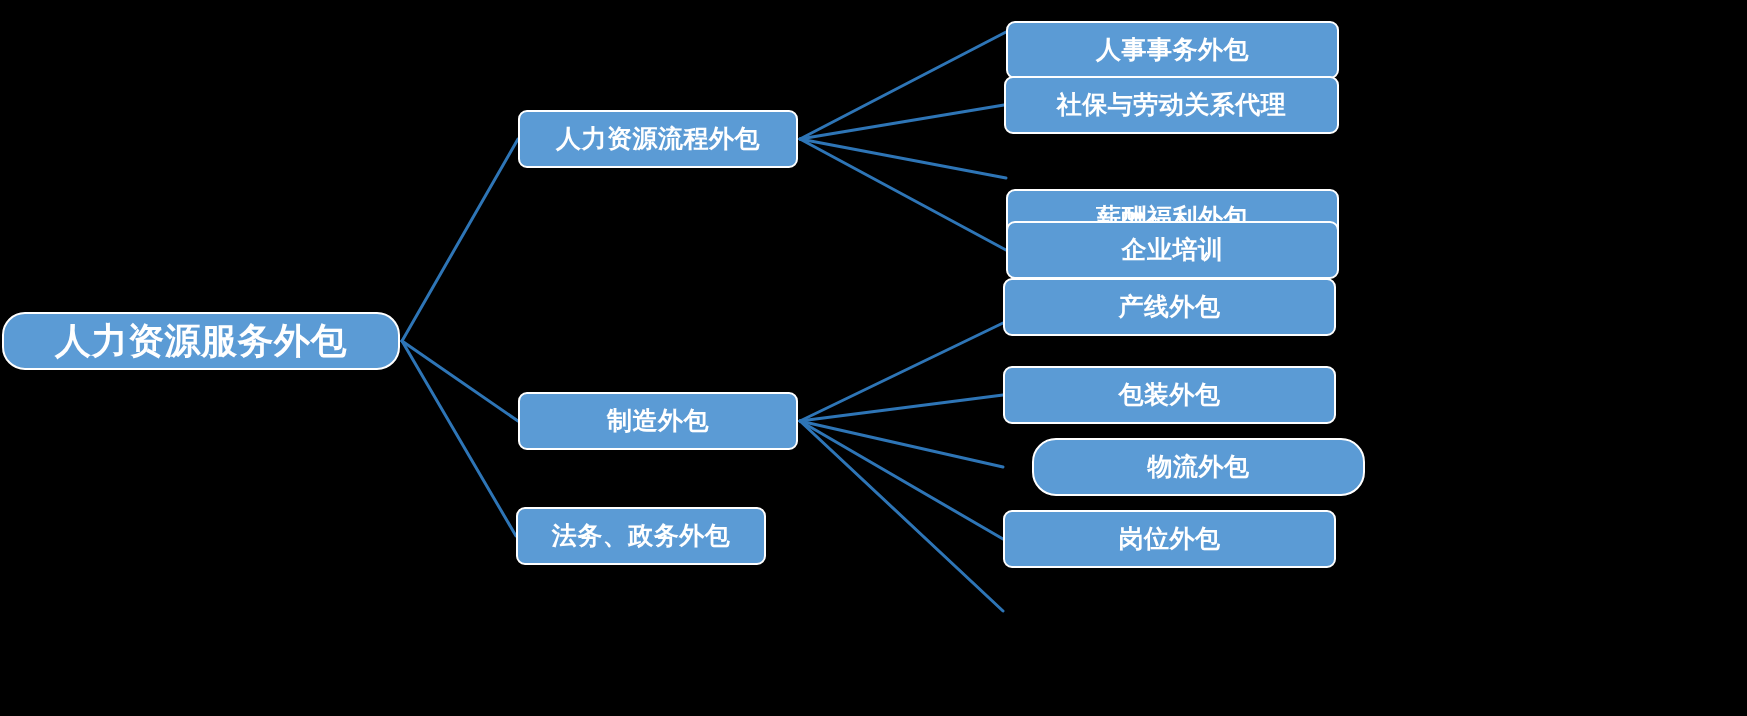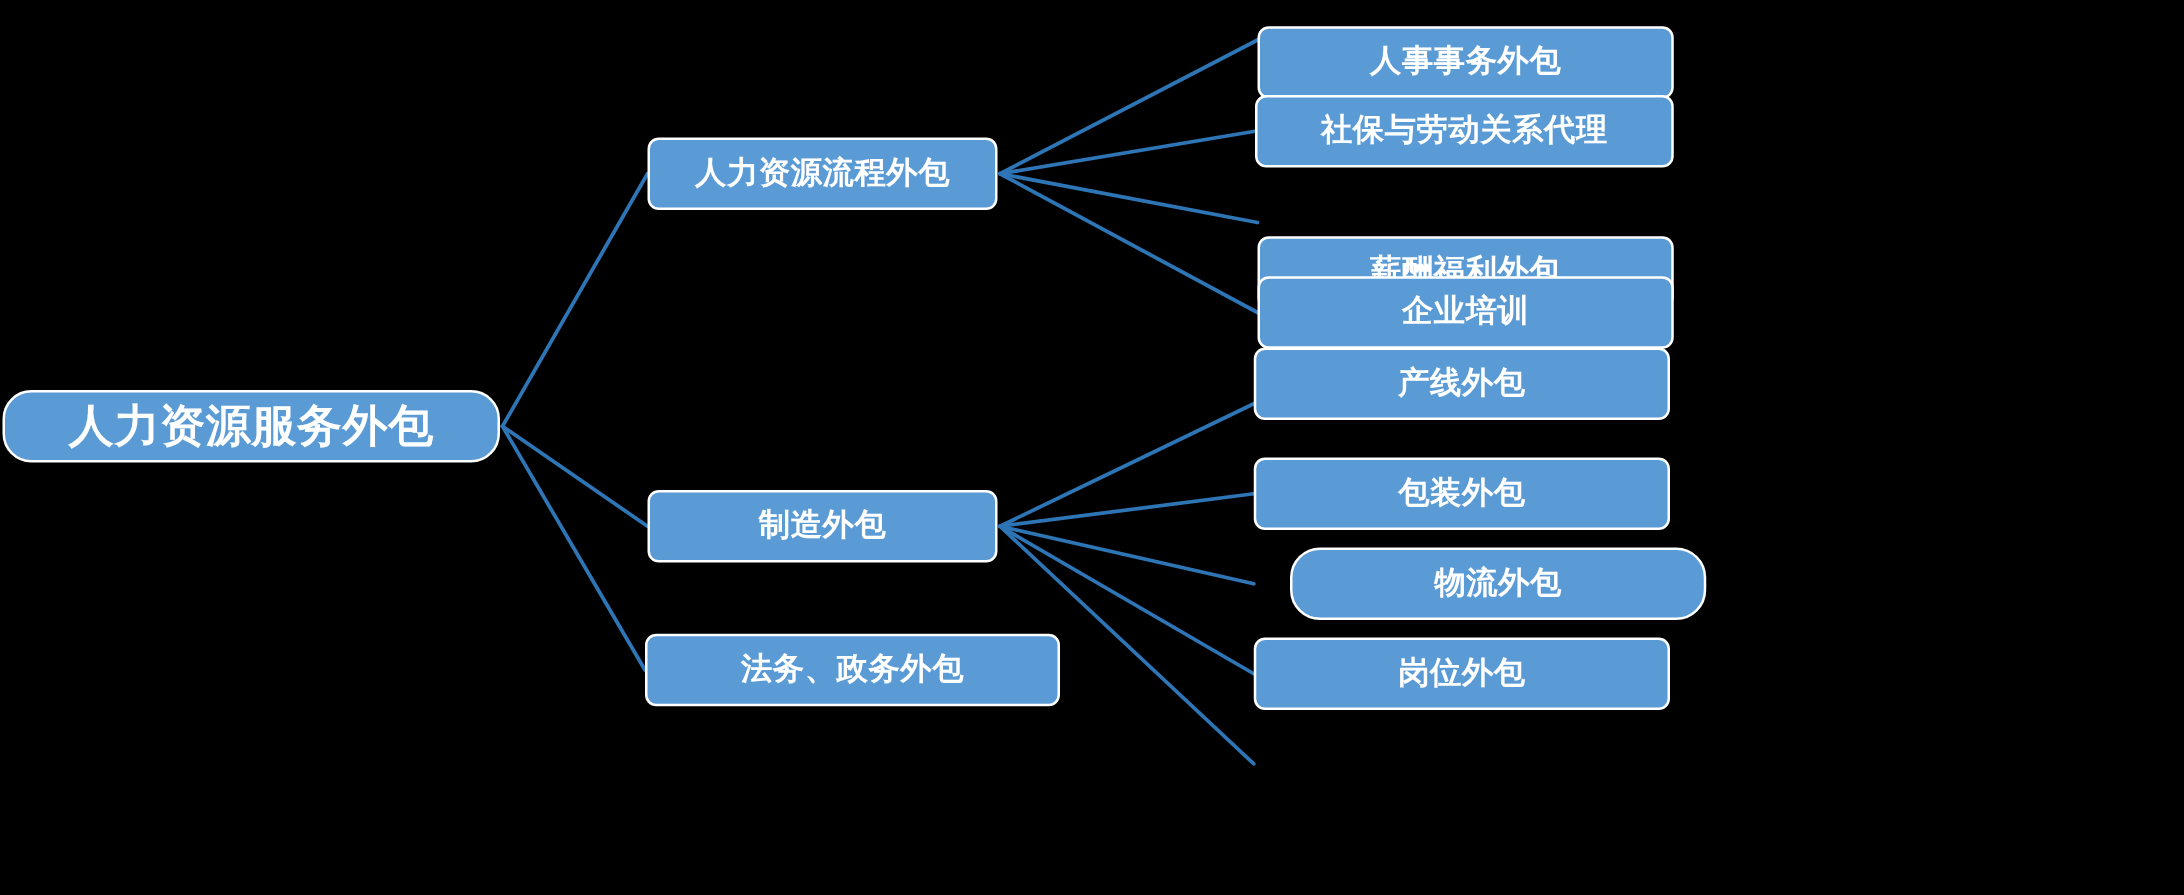--- a/index.html
+++ b/index.html
@@ -75,21 +75,21 @@
       <line x1="800" y1="421" x2="1003" y2="539" stroke="#2E75B6" stroke-width="3" stroke-linecap="round"></line>
       <line x1="800" y1="421" x2="1003" y2="611" stroke="#2E75B6" stroke-width="3" stroke-linecap="round"></line>
     </svg>
 
   <div class="node level-1" style="left: 2px; top: 312px; width: 398px; height: 58px;">人力资源服务外包</div>
 
   <div class="node level-2" style="left: 518px; top: 110px; width: 280px; height: 58px; font-family: Liberation Serif, serif;">人力资源流程外包</div>
 
   <div class="node level-2" style="left: 518px; top: 392px; width: 280px; height: 58px;">制造外包</div>
 
-  <div class="node level-2" style="left: 516px; top: 507px; width: 332px; height: 58px;">法务、政务外包</div>
+  <div class="node level-2" style="left: 516px; top: 507px; width: 250px; height: 58px;">法务、政务外包</div>
 
   <div class="node level-3" style="left: 1006px; top: 3px; width: 333px; height: 58px; margin-top: 18px;">人事事务外包</div>
 
   <div class="node level-3" style="left: 1004px; top: 76px; width: 335px; height: 58px;">社保与劳动关系代理</div>
 
   <div class="node level-3" style="left: 1006px; top: 149px; width: 333px; height: 58px; margin-top: 40px;">薪酬福利外包</div>
 
   <div class="node level-3" style="left: 1006px; top: 221px; width: 333px; height: 58px;">企业培训</div>
 
   <div class="node level-3" style="left: 1003px; top: 278px; width: 333px; height: 58px;">产线外包</div>

